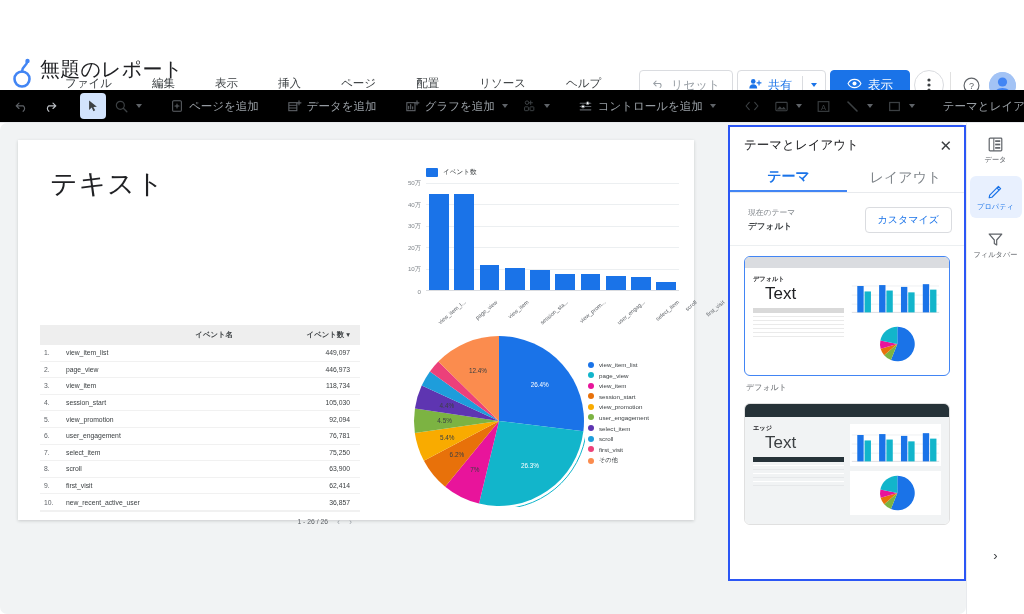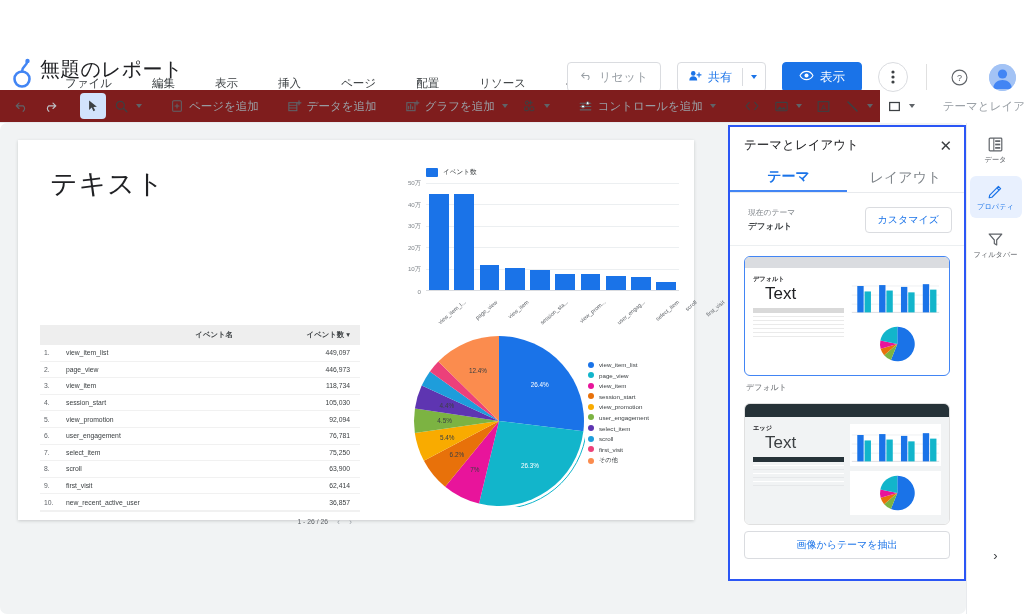--- a/index.html
+++ b/index.html
@@ -18,21 +18,21 @@
   .logo { position:absolute; left:10px; top:58px; width:26px; height:30px; }
   .doc-title {
     position:absolute; left:40px; top:56px;
     font-size:20px; color:#202124; letter-spacing:.2px; white-space:nowrap;
   }
   .menubar { position:absolute; left:42px; top:74px; display:flex; gap:14px; }
   .menubar .mi {
     font-size:11.5px; color:#3c4043; padding:2px 3px; border-radius:3px; cursor:pointer; white-space:nowrap;margin-left:20px;
   }
 
-  .hdr-right { position:absolute; right:8px; top:62px; display:flex; align-items:center; gap:16px; }
+  .hdr-right { position:absolute; right:8px; top:70px; display:flex; align-items:center; gap:4px; }
   .btn-outline {
     height:30px; border:1px solid #dadce0; border-radius:4px; background:#fff;
     display:flex; align-items:center; gap:6px; padding:0 12px;
     font-size:12px; color:#9aa0a6; cursor:pointer; white-space:nowrap;
   }
   .btn-share {
     height:30px; border:1px solid #dadce0; border-radius:4px; background:#fff;
     display:flex; align-items:center; padding:0 8px 0 10px; gap:6px;
     font-size:12px; color:#1a73e8; cursor:pointer; white-space:nowrap;
   }
@@ -48,22 +48,22 @@
   }
   .hdr-sep { width:1px; height:26px; background:#e0e0e0; margin:0 2px; }
   .help-btn { width:28px; height:28px; display:flex; align-items:center; justify-content:center; cursor:pointer; }
   .avatar {
     width:27px; height:27px; border-radius:50%; background:#a3c3f5;
     display:flex; align-items:flex-end; justify-content:center; overflow:hidden; cursor:pointer;
   }
 
   
   .toolbar {
-    position:absolute; left:0; top:90px; width:880px; height:33px;
-    background:#7f1d1d; border-bottom:1px solid #e8eaed;
+    position:absolute; left:0; top:90px; width:1024px; height:33px;
+    background:#000000; border-bottom:1px solid #e8eaed;
     display:flex; align-items:center; padding-left:8px; gap:2px;
   }
   .tb-item {
     display:flex; align-items:center; gap:5px; height:26px; padding:0 6px;
     border-radius:4px; cursor:pointer; font-size:11.5px; color:#9aa0a6; white-space:nowrap;
   }
   .tb-item.active { background:#d2e3fc; }
   .tb-sep { width:1px; height:20px; background:#e0e0e0; margin:0 6px; }
   .caret { width:0; height:0; border-left:3.5px solid transparent; border-right:3.5px solid transparent; border-top:4px solid #5f6368; margin-left:2px; }
   .tb-label { color:#9aa0a6; }
@@ -673,21 +673,20 @@
                 <path d="M0 0 L-14.5 12.3 A19 19 0 0 1 -18.3 5.1 Z" fill="#e8710a"></path>
                 <path d="M0 0 L-18.3 5.1 A19 19 0 0 1 -18.6 -3.9 Z" fill="#e8149b"></path>
                 <path d="M0 0 L-18.6 -3.9 A19 19 0 0 1 0 -19 Z" fill="#12b5cb"></path>
               </g>
             </svg>
           </div>
         </div>
       </div>
     </div>
 
-    <div class="btn-extract">画像からテーマを抽出</div>
   </div>
 
   <div class="rail">
     <div class="rail-item">
       <svg width="17" height="17" viewBox="0 0 20 20">
         <rect x="2.6" y="2.6" width="14.8" height="14.8" rx="1" fill="none" stroke="#5f6368" stroke-width="1.4"></rect>
         <path d="M8 2.6 V17.4" stroke="#5f6368" stroke-width="1.2"></path>
         <rect x="9.6" y="5" width="6" height="2" fill="#5f6368"></rect>
         <rect x="9.6" y="9" width="6" height="2" fill="#5f6368"></rect>
         <rect x="9.6" y="13" width="6" height="2" fill="#5f6368"></rect>

